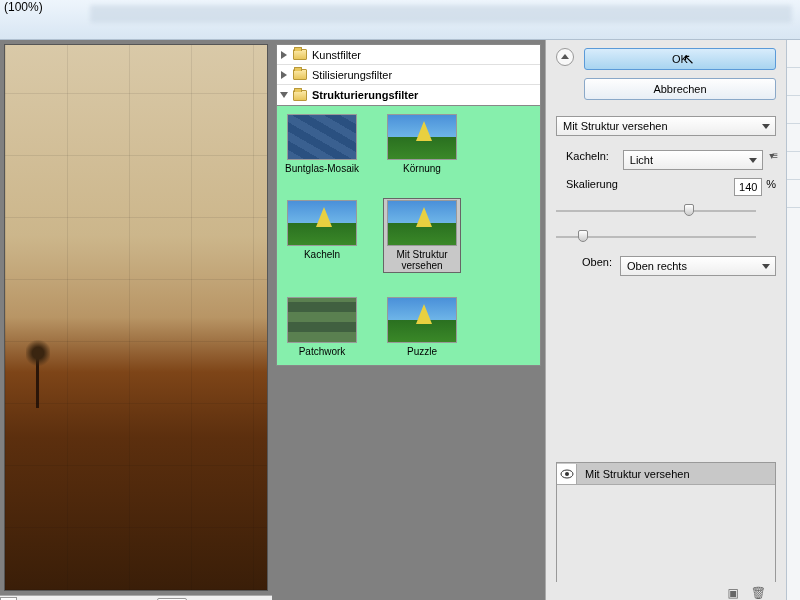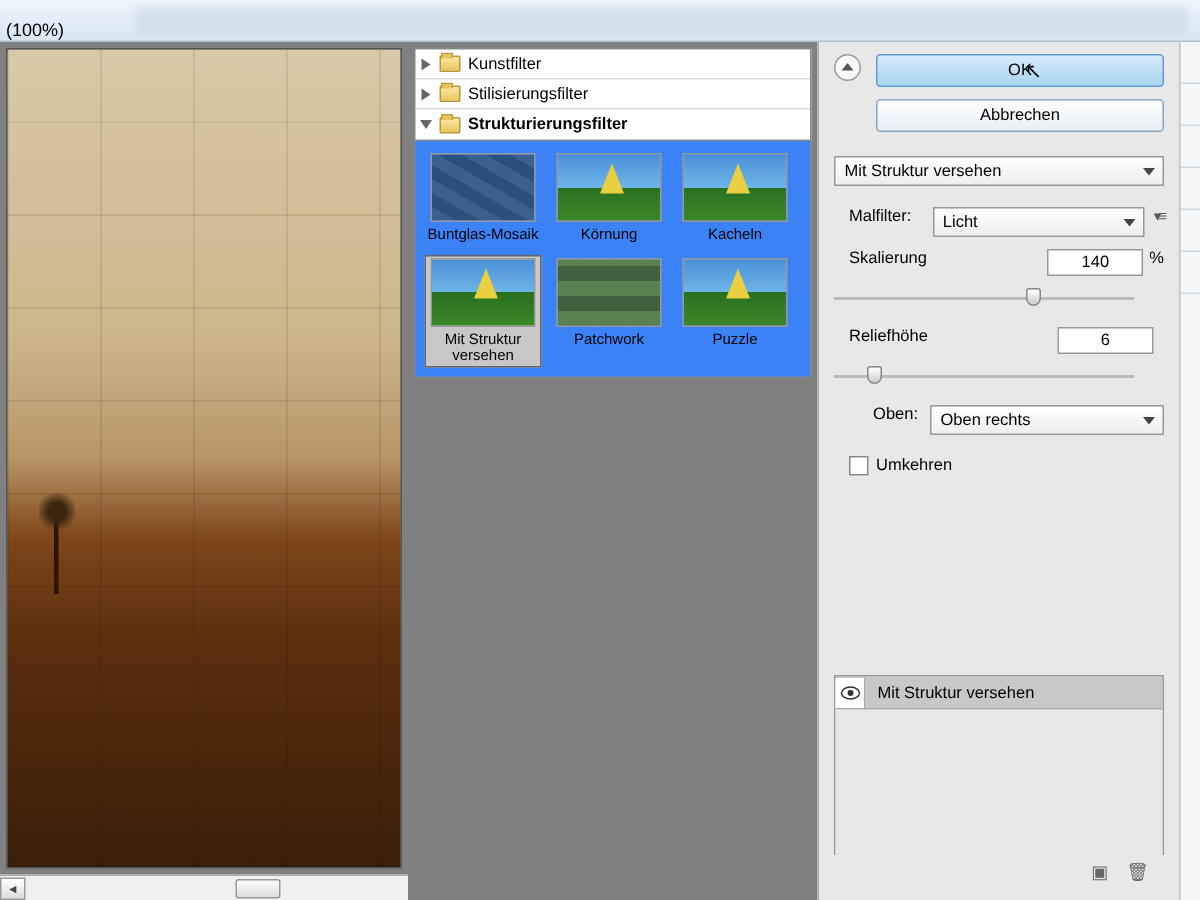--- a/index.html
+++ b/index.html
@@ -1,18 +1,18 @@
 <!DOCTYPE html>
 <html><head>
 <meta charset="utf-8">
 <style>
 * { box-sizing: border-box; margin: 0; padding: 0; font-family: "Segoe UI", Tahoma, sans-serif; font-size: 11px; }
 body { background: #e8e8e8; width: 800px; height: 600px; overflow: hidden; position: relative; }
 
-.titlebar { height: 28px; background: linear-gradient(#eef5fc, #d8e6f3); border-bottom: 1px solid #b0c0d0; display: flex; align-items: flex-end; padding: 0 4px; position: relative; }
+.titlebar { height: 40px; background: linear-gradient(#eef5fc, #d8e6f3); border-bottom: 1px solid #b0c0d0; display: flex; align-items: flex-start; padding: 0 4px; position: relative; }
 .titlebar-text { font-size: 12px; }
 .titlebar-blur { position:absolute; left:90px; top:5px; right:8px; height:18px; background:#c9d7e4; border-radius:2px; filter:blur(2px); opacity:.6; }
 
 .main { display: flex; height: 572px; }
 
 
 .preview-col { width: 272px; background: #808080; position: relative; display:flex; flex-direction:column; }
 .preview-image { flex:1; margin:4px; background: linear-gradient(to bottom, #d9c9a8 0%, #ccb68b 35%, #b89565 50%, #7e4518 60%, #5c2f0e 72%, #3a1e08 100%); position:relative; overflow:hidden; border:1px solid #555; }
 .puzzle-overlay { position:absolute; inset:0; background-image:
   repeating-linear-gradient(0deg, rgba(0,0,0,.08) 0 1px, transparent 1px 62px),
@@ -30,21 +30,21 @@
 .tree-box { background:#fff; border:1px solid #888; flex-shrink:0; }
 .tree-item { display:flex; align-items:center; height:20px; padding:0 4px; border-bottom:1px solid #e0e0e0; cursor:pointer; }
 .tree-item:last-child { border-bottom:none; }
 .tri { width:0; height:0; border-top:4px solid transparent; border-bottom:4px solid transparent; border-left:6px solid #666; margin-right:6px; }
 .tri.open { transform: rotate(90deg); }
 .folder { width:14px; height:11px; background:linear-gradient(#fce9a8,#e8c65b); border:1px solid #b89838; border-radius:1px; margin-right:5px; position:relative; }
 .folder::before { content:""; position:absolute; top:-3px; left:0; width:6px; height:3px; background:#e8c65b; border:1px solid #b89838; border-bottom:none; border-radius:1px 1px 0 0; }
 .tree-label { font-size:11px; }
 .tree-label.bold { font-weight:bold; }
 
-.thumbs-box { background:#3b82f6; border:1px solid #888; border-top:none; padding:6px; display:flex; flex-wrap:wrap; gap:6px; }
+.thumbs-box { background:#86efac; border:1px solid #888; border-top:none; padding:6px; display:flex; flex-wrap:wrap; gap:22px; }
 .thumb { width:78px; text-align:center; cursor:pointer; padding:2px; }
 .thumb.selected { background:#c8c8c8; border:1px solid #666; padding:1px; }
 .thumb-img { width:70px; height:46px; border:1px solid #999; margin:0 auto 3px; background:linear-gradient(to bottom,#4a90d9 0%,#6eb5e8 50%,#2a7020 50%,#3a8828 100%); position:relative; overflow:hidden; }
 .thumb-img.mosaic { background:
   repeating-linear-gradient(30deg,#3a6090 0 8px,#2a5080 8px 16px),
   repeating-linear-gradient(-30deg,rgba(0,0,0,.2) 0 8px,transparent 8px 16px); }
 .thumb-img.patch { background:
   repeating-linear-gradient(0deg,#5a8050 0 10px,#406040 10px 20px),
   repeating-linear-gradient(90deg,rgba(80,120,160,.6) 0 10px,rgba(60,100,140,.6) 10px 20px); }
 .thumb-img .sail { position:absolute; left:28px; top:6px; width:0; height:0; border-left:8px solid transparent; border-right:8px solid transparent; border-bottom:20px solid #e8d040; }
@@ -57,21 +57,21 @@
 .settings-col { flex:1; background:#e8e8e8; padding:8px 10px; border-left:1px solid #aaa; display:flex; flex-direction:column; }
 .row { display:flex; align-items:flex-start; margin-bottom:8px; }
 .chev-circle { width:18px; height:18px; border:1px solid #999; border-radius:50%; background:#f8f8f8; display:flex; align-items:center; justify-content:center; margin-right:10px; }
 .chev-circle::before { content:""; width:0; height:0; border-left:4px solid transparent; border-right:4px solid transparent; border-bottom:5px solid #555; margin-top:-1px; }
 .btn { flex:1; height:22px; border:1px solid #8aa8c8; border-radius:3px; background:linear-gradient(#fefefe,#e8eef5); cursor:pointer; font-size:11px; display:flex; align-items:center; justify-content:center; position:relative; }
 .btn.primary { background:linear-gradient(#d8ecfb,#a8d4f0); border-color:#5a9ad8; }
 .cursor-icon { position:absolute; font-size:14px; }
 .dropdown { height:20px; border:1px solid #999; background:linear-gradient(#fff,#eee); display:flex; align-items:center; padding:0 18px 0 6px; font-size:11px; position:relative; cursor:pointer; }
 .dropdown::after { content:""; position:absolute; right:5px; top:7px; width:0; height:0; border-left:4px solid transparent; border-right:4px solid transparent; border-top:5px solid #444; }
 .field-label { width:84px; text-align:right; padding-right:8px; font-size:11px; }
-.num-input { width:64px; height:18px; border:1px solid #999; background:#fff; text-align:center; font-size:11px; }
+.num-input { width:28px; height:18px; border:1px solid #999; background:#fff; text-align:center; font-size:11px; }
 .pct { margin-left:4px; font-size:11px; }
 .slider { position:relative; height:14px; margin:0 0 12px 0; }
 .slider-track { position:absolute; left:0; right:20px; top:6px; height:2px; background:#bbb; }
 .slider-thumb { position:absolute; top:0; width:10px; height:12px; background:linear-gradient(#fff,#ccc); border:1px solid #888; border-radius:2px 2px 5px 5px; }
 .checkbox { width:13px; height:13px; border:1px solid #888; background:#fff; margin-right:5px; }
 .menuicon { margin-left:6px; font-size:10px; letter-spacing:-2px; color:#555; }
 
 .spacer { flex:1; }
 .layer-box { border:1px solid #999; background:#d8d8d8; height:120px; }
 .layer-row { display:flex; align-items:center; height:22px; background:#c8c8c8; border-bottom:1px solid #aaa; }
@@ -179,58 +179,49 @@
 
     <div style="height:8px"></div>
 
     <div class="row">
       <div class="dropdown" style="flex:1">
         <span>Mit Struktur versehen</span>
       </div>
     </div>
 
     <div class="row" style="margin-top:6px">
-      <span class="field-label" style="width:auto;padding-left:10px;text-align:left">Malfilter:</span>
+      <span class="field-label" style="width:auto;padding-left:10px;text-align:left">Kacheln:</span>
       <div class="dropdown" style="flex:1;margin-left:6px">
         <span>Licht</span>
       </div>
       <span class="menuicon">▾≡</span>
     </div>
 
     <div class="row" style="margin-top:0;padding-left:10px">
       <span style="flex:1">Skalierung</span>
       <input class="num-input" value="140" style="">
       <span class="pct">%</span>
     </div>
     <div class="slider" style="padding-left:10px">
       <div class="slider-track"></div>
       <div class="slider-thumb" style="left:58%"></div>
     </div>
 
-    <div class="row" style="padding-left:10px">
-      <span style="flex:1">Reliefhöhe</span>
-      <input class="num-input" value="6" style="">
-      <span class="pct">&nbsp;</span>
-    </div>
     <div class="slider" style="padding-left:10px">
       <div class="slider-track"></div>
       <div class="slider-thumb" style="left:10%"></div>
     </div>
 
     <div class="row" style="padding-left:10px">
       <span class="field-label" style="width:54px">Oben:</span>
       <div class="dropdown" style="flex:1">
         <span>Oben rechts</span>
       </div>
     </div>
 
-    <div class="row" style="padding-left:10px;margin-top:6px">
-      <div class="checkbox"></div>
-      <span>Umkehren</span>
-    </div>
 
     <div class="spacer"></div>
 
     <div class="layer-box">
       <div class="layer-row">
         <div class="eye">
           <svg viewBox="0 0 14 10">
               <ellipse cx="7" cy="5" rx="6" ry="4" fill="none" stroke="#333" stroke-width="1"></ellipse>
               <circle cx="7" cy="5" r="2" fill="#333"></circle>
             </svg>

